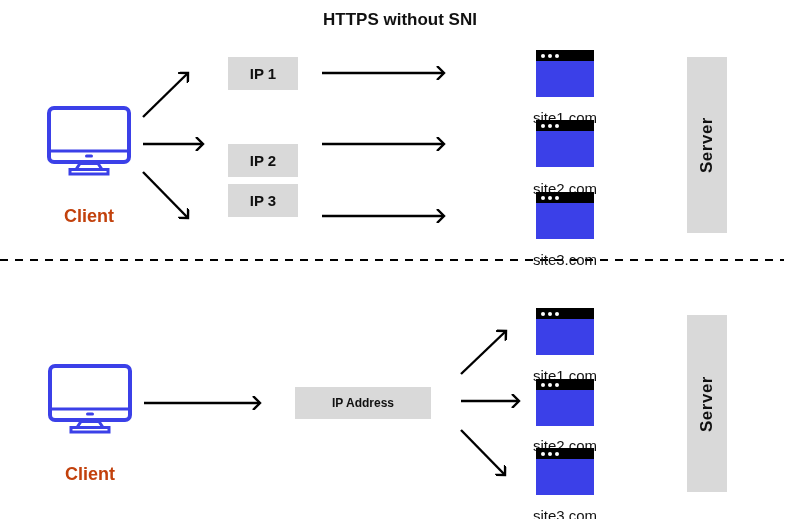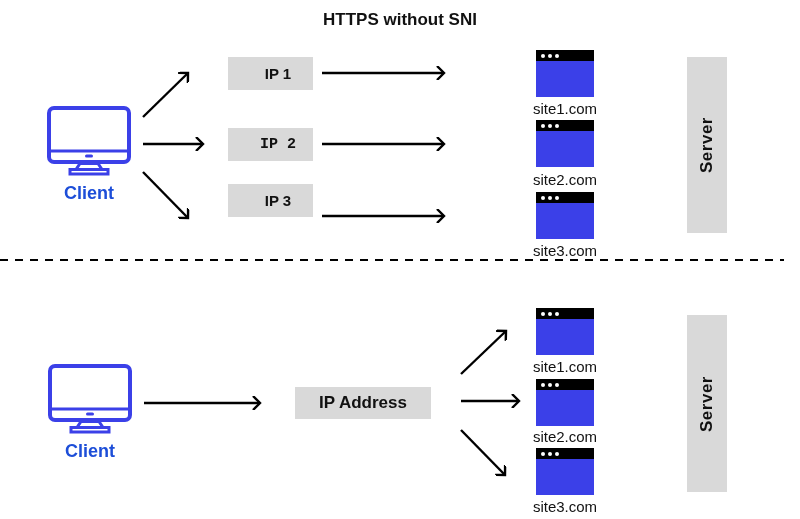--- a/index.html
+++ b/index.html
@@ -6,37 +6,37 @@
   #canvas {
     position:relative; width:784px; height:519px; background:#ffffff;
     font-family:"Liberation Sans", sans-serif; color:#111111; overflow:hidden;
   }
   .abs { position:absolute; }
   .section-title {
     font-weight:bold; font-size:17px; text-align:center; color:#111111;
     width:800px; left:0;
   }
   .client-label {
-    font-weight:bold; font-size:18px; text-align:center; width:110px; color:#1d4ed8;
+    font-weight:bold; font-size:18px; text-align:center; width:110px; color:#c2410c;margin-top:23px;
   }
   .ip-box {
     background:#D9D9D9; display:flex; align-items:center; justify-content:center;
     font-weight:bold; color:#111111;
   }
-  .ip-small { width:70px; height:33px; font-size:15px;padding-left:15px; }
-  .ip-wide  { width:136px; height:32px; font-size:17px; }
+  .ip-small { width:70px; height:33px; font-size:15px; }
+  .ip-wide  { width:136px; height:32px; font-size:12px; }
   .browser { width:58px; }
   .browser .titlebar {
     height:11px; background:#000000; display:flex; align-items:center;
     padding-left:5px; gap:3px;
   }
   .browser .dot { width:4px; height:4px; border-radius:50%; background:#ffffff; }
   .browser .body { height:36px; background:#3B40E8; }
   .site-label {
-    font-size:15px; text-align:center; width:90px; color:#111111;
+    font-size:15px; text-align:center; width:90px; color:#111111;margin-top:9px;
   }
   .server-bar {
     width:40px; background:#D9D9D9; display:flex;
     align-items:center; justify-content:center;
   }
   .server-text {
     transform:rotate(-90deg); white-space:nowrap;
     font-weight:bold; font-size:17px; letter-spacing:0.5px; color:#111111;
   }
   svg.layer { position:absolute; left:0; top:0; pointer-events:none; }
@@ -75,21 +75,21 @@
       <rect x="2" y="2" width="80" height="54" rx="5" fill="#ffffff" stroke="#3B40E8" stroke-width="4"></rect>
       <line x1="2" y1="45" x2="82" y2="45" stroke="#3B40E8" stroke-width="3"></line>
       <rect x="38" y="48.5" width="8" height="3" rx="1.5" fill="#3B40E8"></rect>
       <path d="M33 57.5 L51 57.5 L55 63.5 L29 63.5 Z" fill="#ffffff" stroke="#3B40E8" stroke-width="3"></path>
       <rect x="23" y="63.5" width="38" height="4.5" fill="#ffffff" stroke="#3B40E8" stroke-width="3"></rect>
     </svg>
   </div>
   <div class="abs client-label" style="left:34px; top:183px;">Client</div>
 
   <div class="abs ip-box ip-small" style="left:228px; top:57px;">IP 1</div>
-  <div class="abs ip-box ip-small" style="left:228px; top:128px;font-family:Liberation Mono, monospace;">IP 2</div>
+  <div class="abs ip-box ip-small" style="left:228px; top:144px;">IP 2</div>
   <div class="abs ip-box ip-small" style="left:228px; top:184px;">IP 3</div>
 
   <div class="abs browser" style="left:536px; top:50px;">
     <div class="titlebar">
       <span class="dot"></span>
       <span class="dot"></span>
       <span class="dot"></span>
     </div>
     <div class="body"></div>
   </div>

